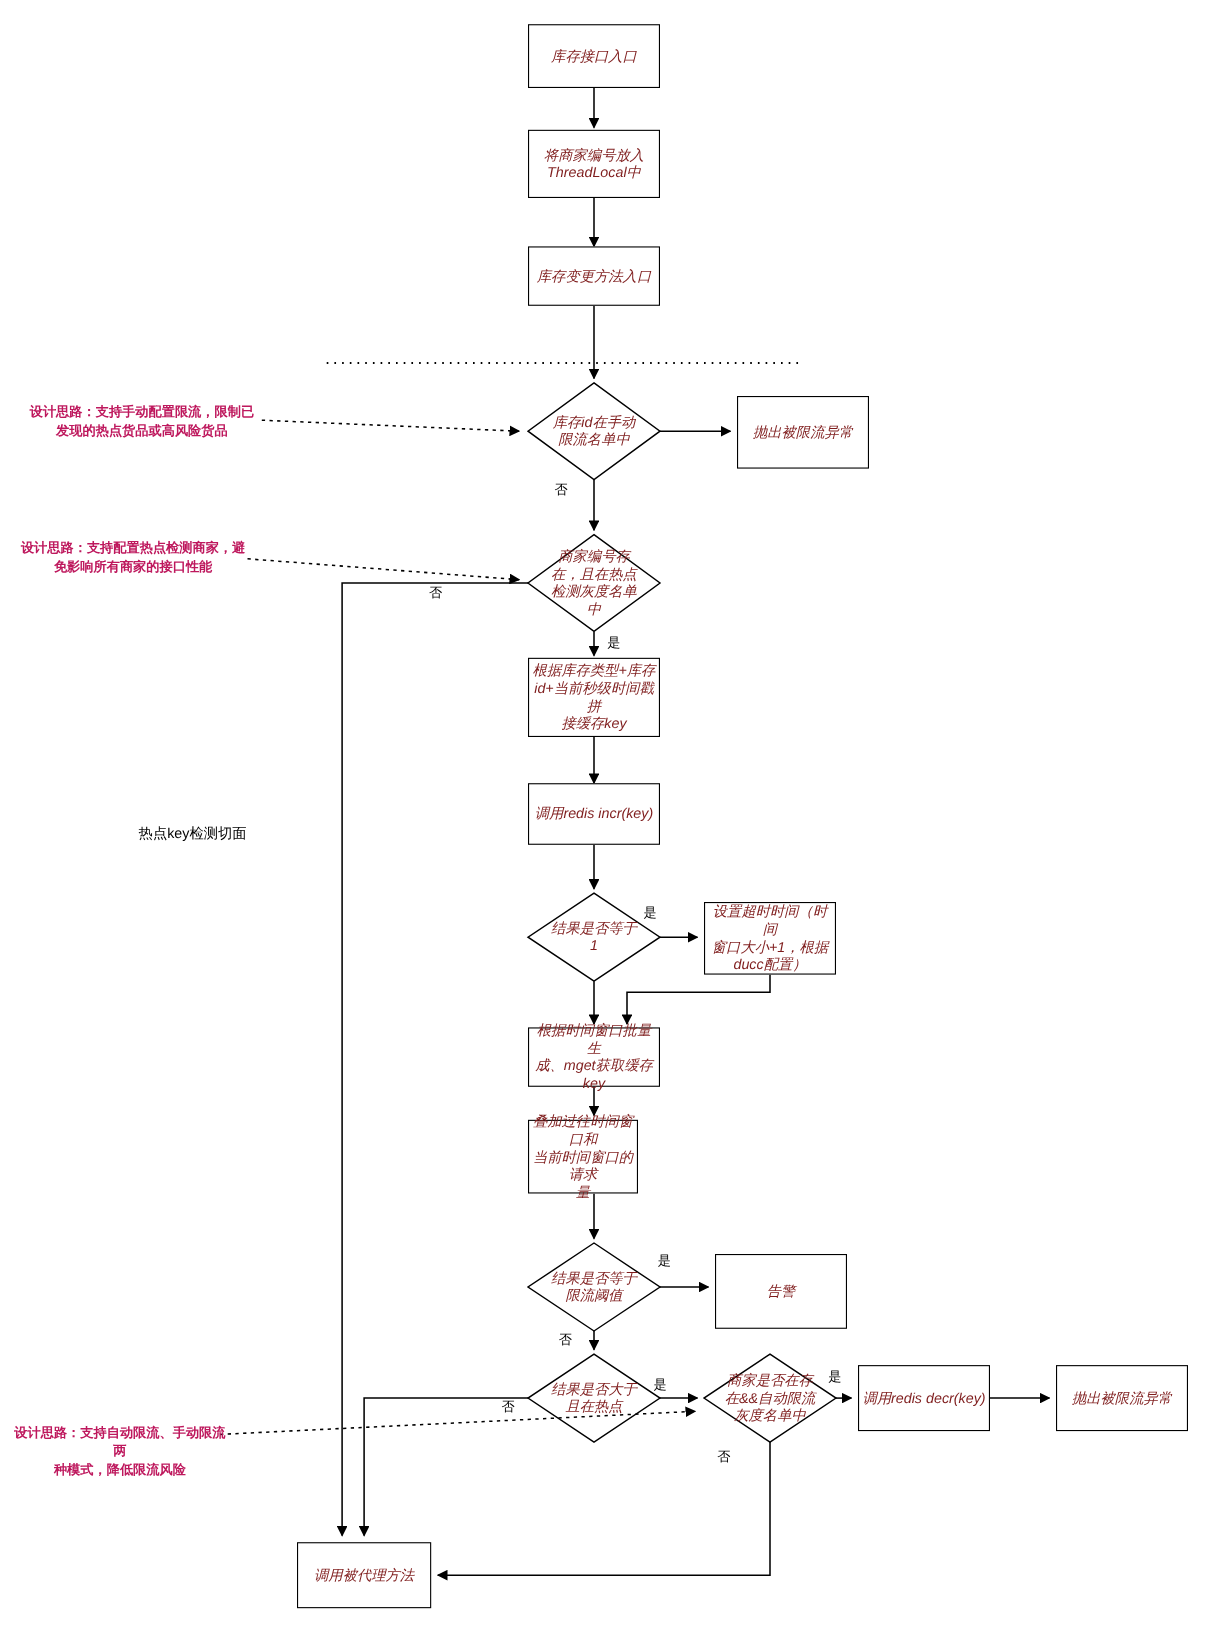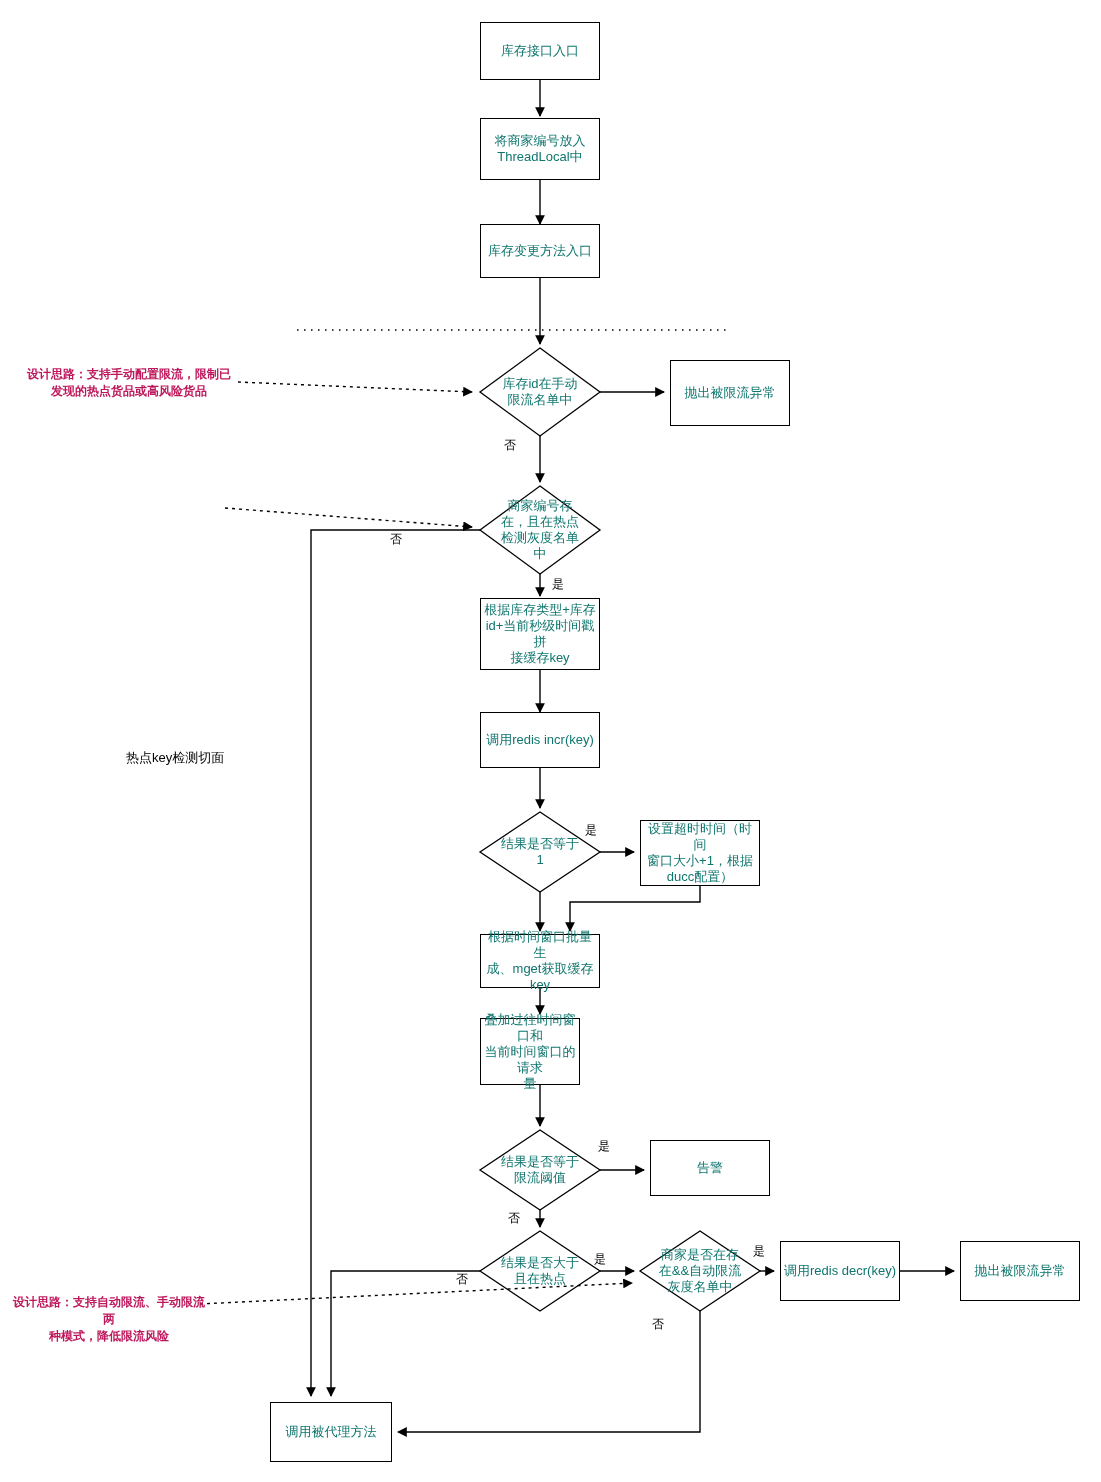--- a/index.html
+++ b/index.html
@@ -23,24 +23,25 @@
     width: 1101px;
     height: 1482px;
   }
   .node {
     position: absolute;
     box-sizing: border-box;
     display: flex;
     align-items: center;
     justify-content: center;
     text-align: center;
-    color: #0f766e;
+    color: #7f1d1d;
     font-size: 13px;
     line-height: 16px;
     z-index: 3;
+    font-style: italic;
   }
   .node.process {
     border: 1px solid #000000;
     background: #ffffff;
   }
   .node.decision {
     background: transparent;
     border: none;
   }
   .node .dtext {
@@ -192,21 +193,21 @@
     <span class="dtext" style="white-space: pre-line;">叠加过往时间窗口和
 当前时间窗口的请求
 量</span>
   </div>
 
   <div class="node decision" style="left:480px; top:1130px; width:120px; height:80px;">
     <span class="dtext" style="white-space: pre-line;">结果是否等于
 限流阈值</span>
   </div>
 
-  <div class="node process" style="left:650px; top:1140px; width:120px; height:56px;">
+  <div class="node process" style="left:650px; top:1140px; width:120px; height:68px;">
     <span class="dtext">告警</span>
   </div>
 
   <div class="node decision" style="left:480px; top:1231px; width:120px; height:80px;">
     <span class="dtext" style="white-space: pre-line;">结果是否大于
 且在热点</span>
   </div>
 
   <div class="node process" style="left:780px; top:1241px; width:120px; height:60px;">
     <span class="dtext">调用redis decr(key)</span>
@@ -235,17 +236,19 @@
   <div class="edge-label" style="left:594px; top:1252px;">是</div>
   <div class="edge-label" style="left:456px; top:1272px;">否</div>
   <div class="edge-label" style="left:753px; top:1244px;">是</div>
   <div class="edge-label" style="left:652px; top:1317px;">否</div>
 
   <div class="plain-label" style="left:126px; top:750px;">热点key检测切面</div>
 
   <div class="annotation" style="left:18px; top:366px; width:222px; white-space:pre-line;">设计思路：支持手动配置限流，限制已
 发现的热点货品或高风险货品</div>
 
+  <div class="annotation" style="left:14px; top:490px; width:214px; white-space:pre-line;">设计思路：支持配置热点检测商家，避
+免影响所有商家的接口性能</div>
 
   <div class="annotation" style="left:12px; top:1294px; width:194px; white-space:pre-line;">设计思路：支持自动限流、手动限流两
 种模式，降低限流风险</div>
 
 </div>
 
 </body></html>

